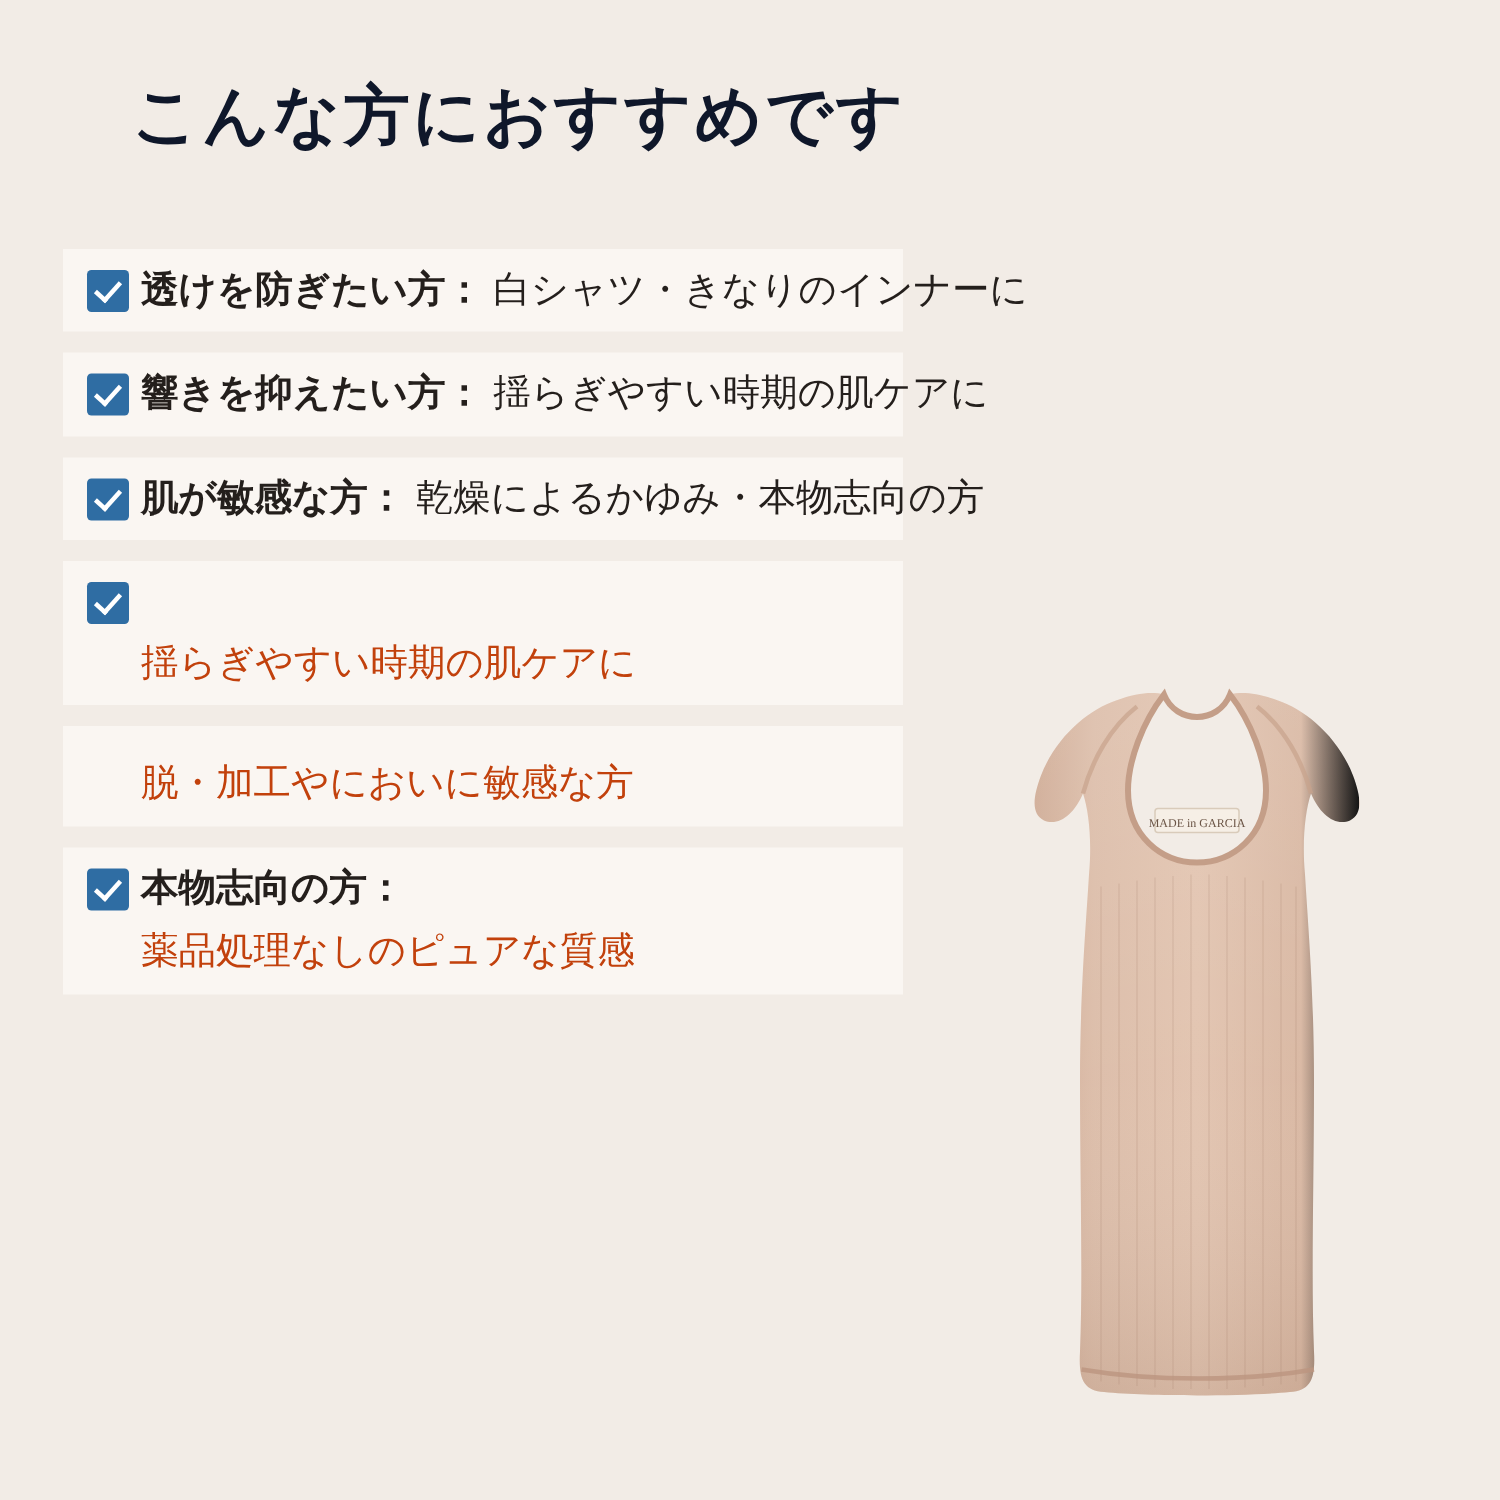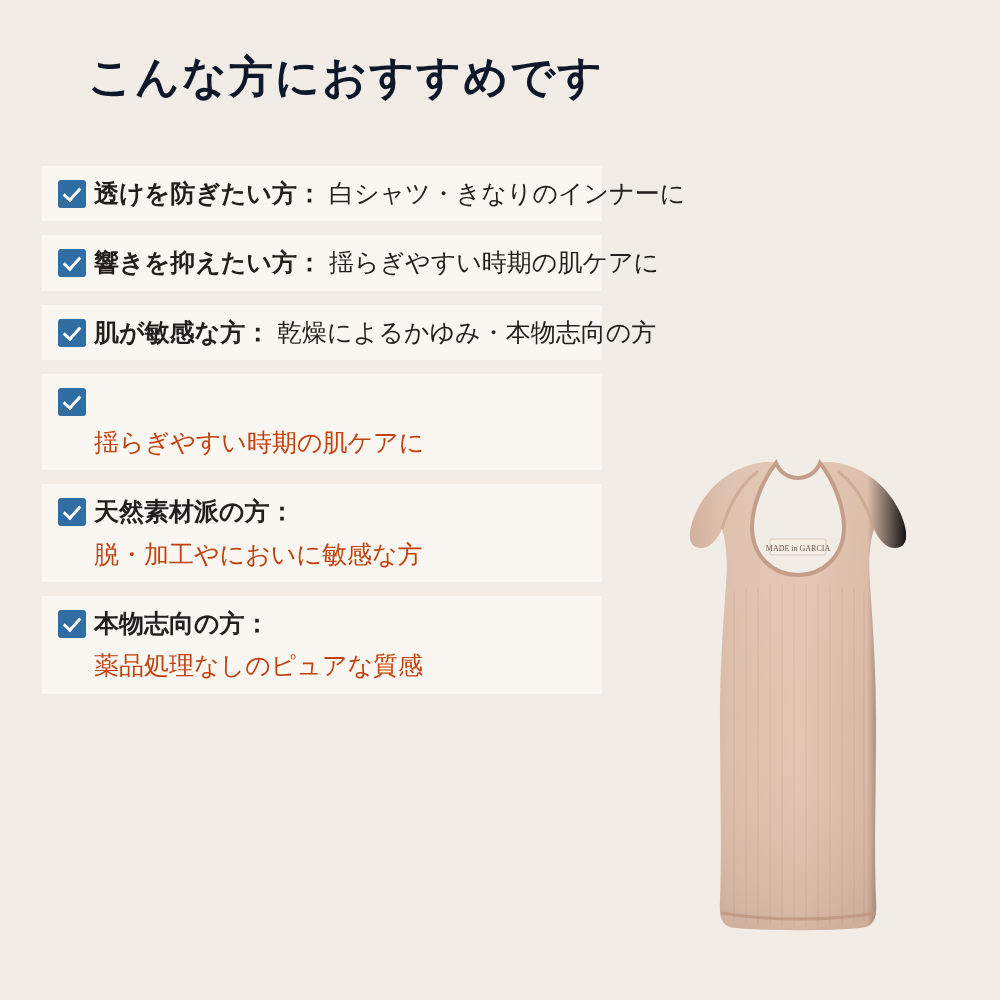--- a/index.html
+++ b/index.html
@@ -150,26 +150,20 @@
     </div>
 
     <div class="item">
       <div class="row">
         <span class="check"></span>
       </div>
       <div class="line2">揺らぎやすい時期の肌ケアに</div>
     </div>
 
     <div class="item">
-      <div class="row">
-        <span class="check"></span>
-        <div class="line1">
-          <span class="lead">天然素材派の方：</span><span class="rest"></span>
-        </div>
-      </div>
       <div class="line2">脱・加工やにおいに敏感な方</div>
     </div>
 
 
     <div class="item">
       <div class="row">
         <span class="check"></span>
         <div class="line1">
           <span class="lead">本物志向の方：</span><span class="rest"></span>
         </div>

